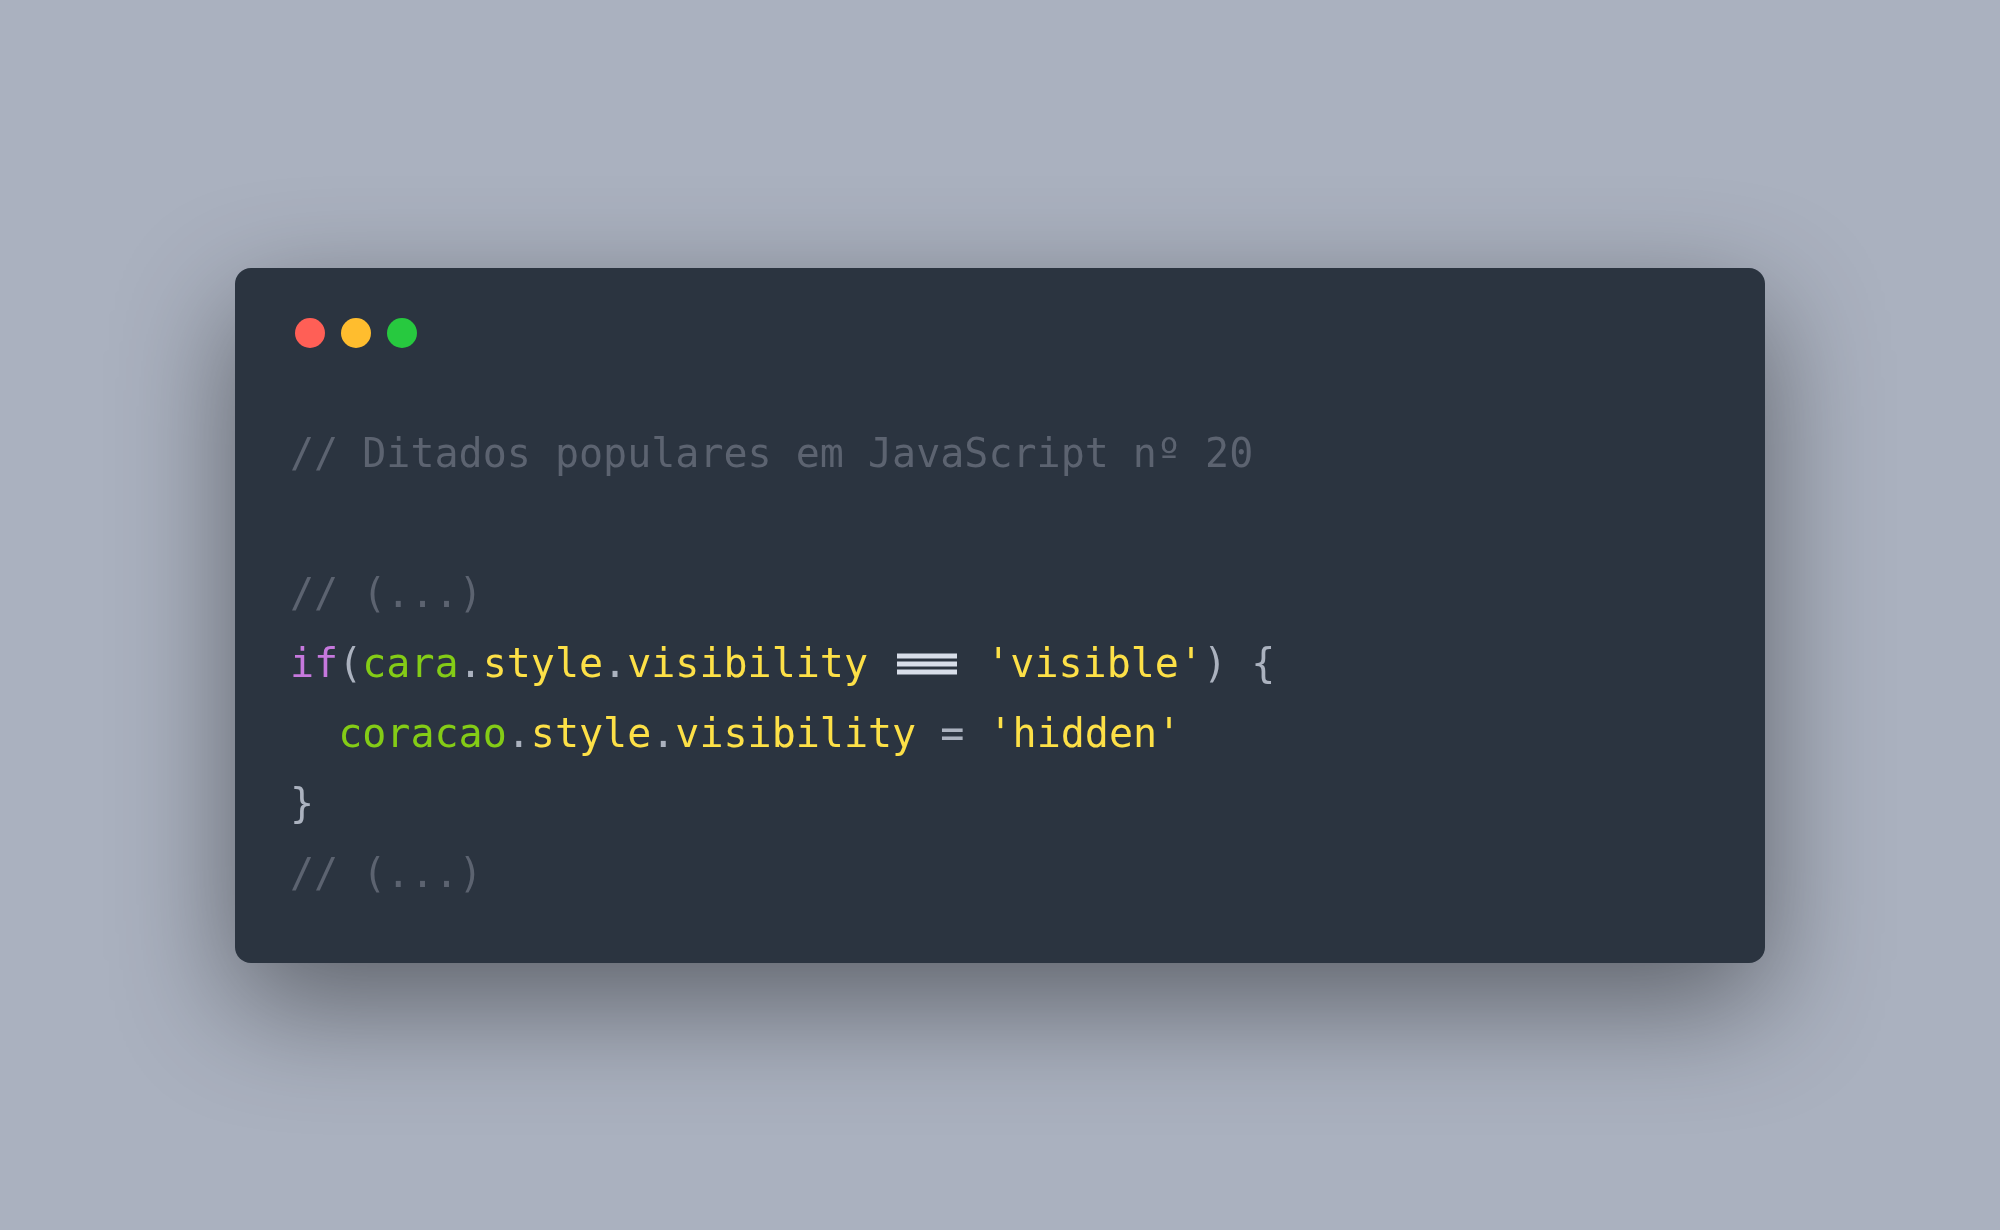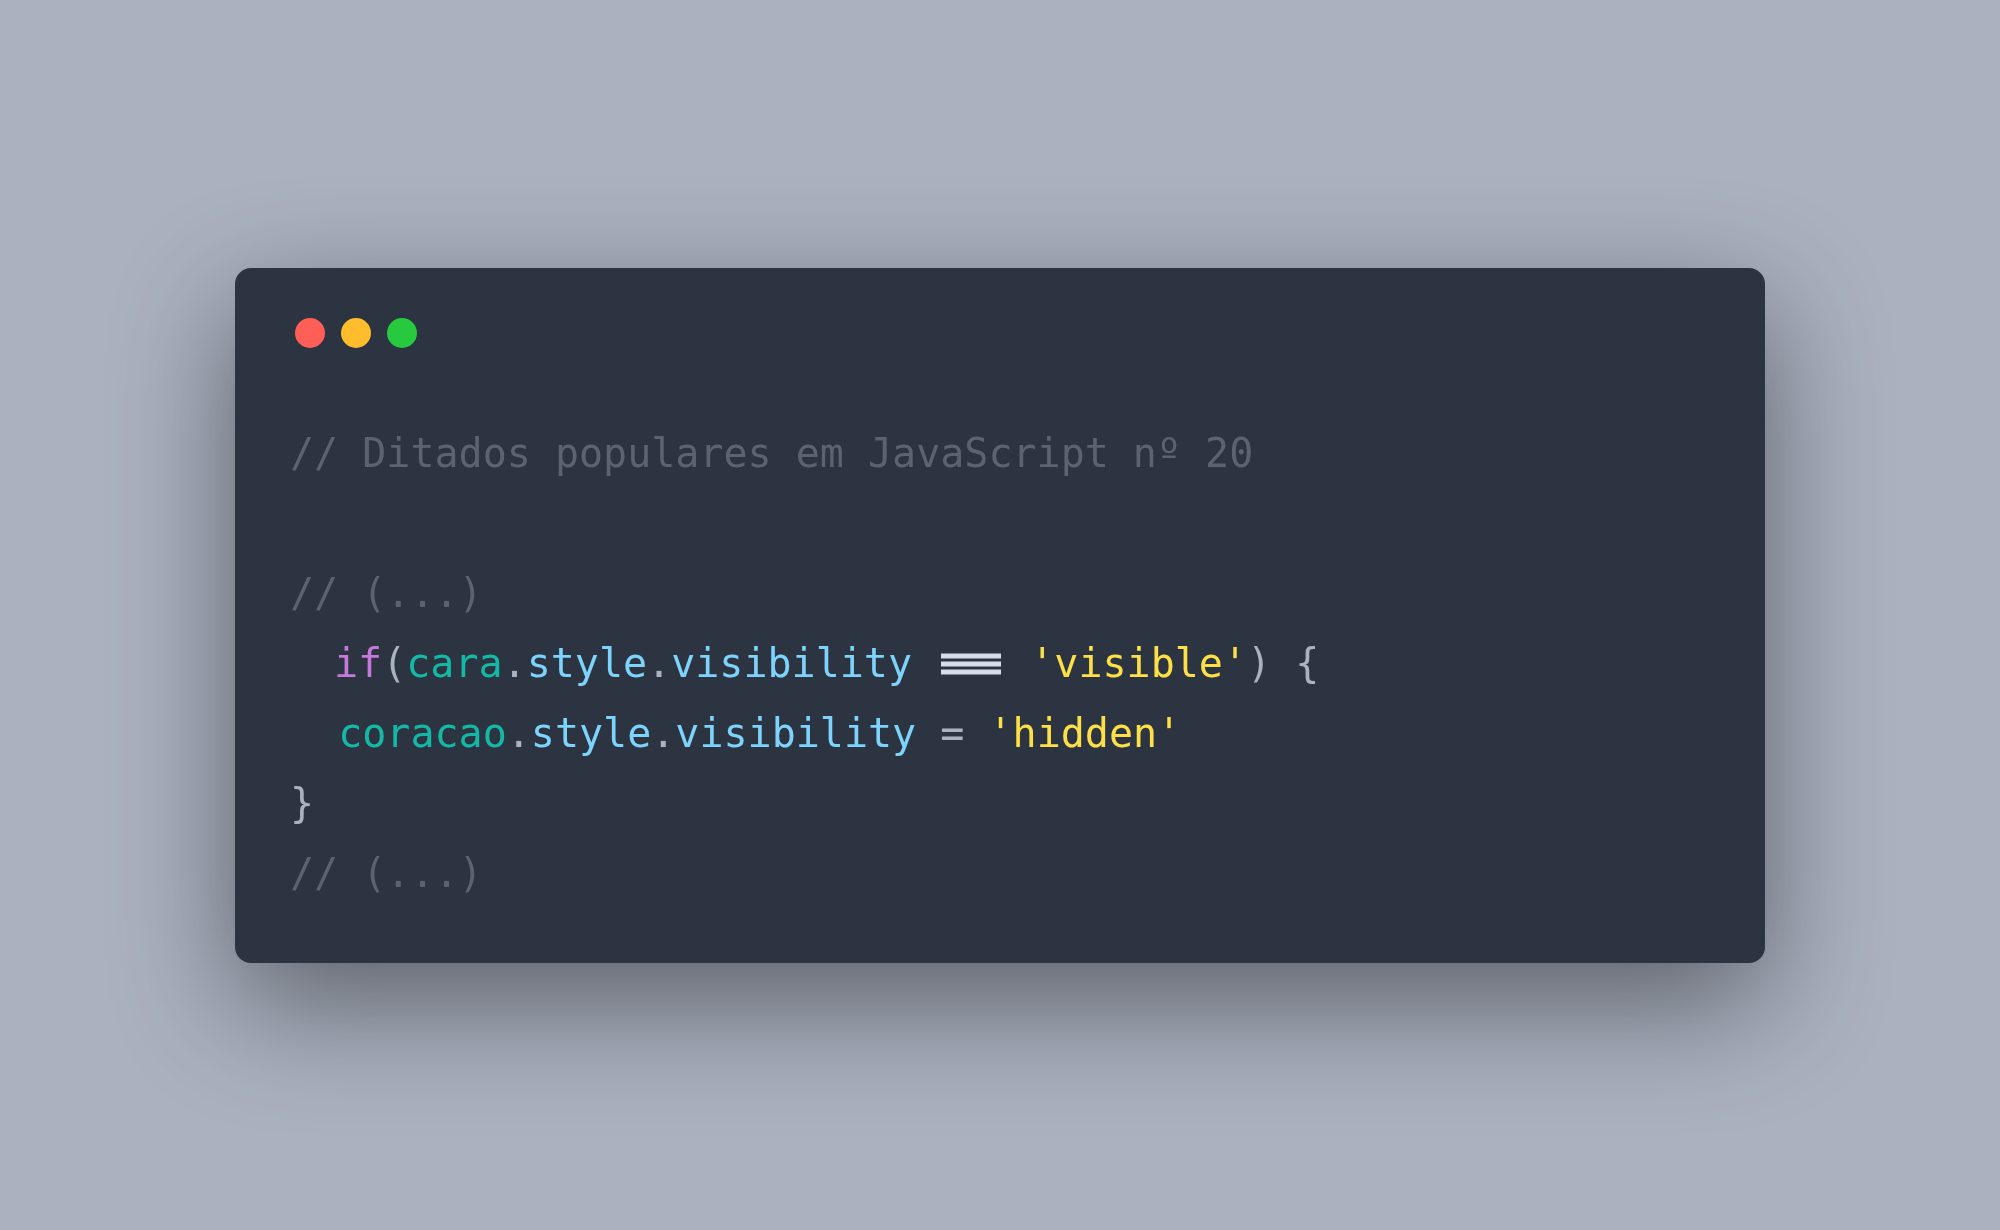--- a/index.html
+++ b/index.html
@@ -44,23 +44,23 @@
     .traffic-green { background: #27c93f; }
     
     .code {
       font-size: 40px;
       line-height: 1.75;
       white-space: pre;
       color: #abb2bf;
     }
     
     .comment { color: #5c6370; }
-    .keyword { color: #c678dd; margin-left: 44px; }
-    .variable { color: #14b8a6; }
-    .property { color: #7dd3fc; }
+    .keyword { color: #c678dd; }
+    .variable { color: #84cc16; }
+    .property { color: #fde047; }
     .operator { color: #abb2bf; }
     .string { color: #fde047; }
     .punct { color: #abb2bf; }
     
     .eq3 {
       display: inline-block;
       vertical-align: middle;
       margin: 0 4px;
       position: relative;
       top: -2px;

